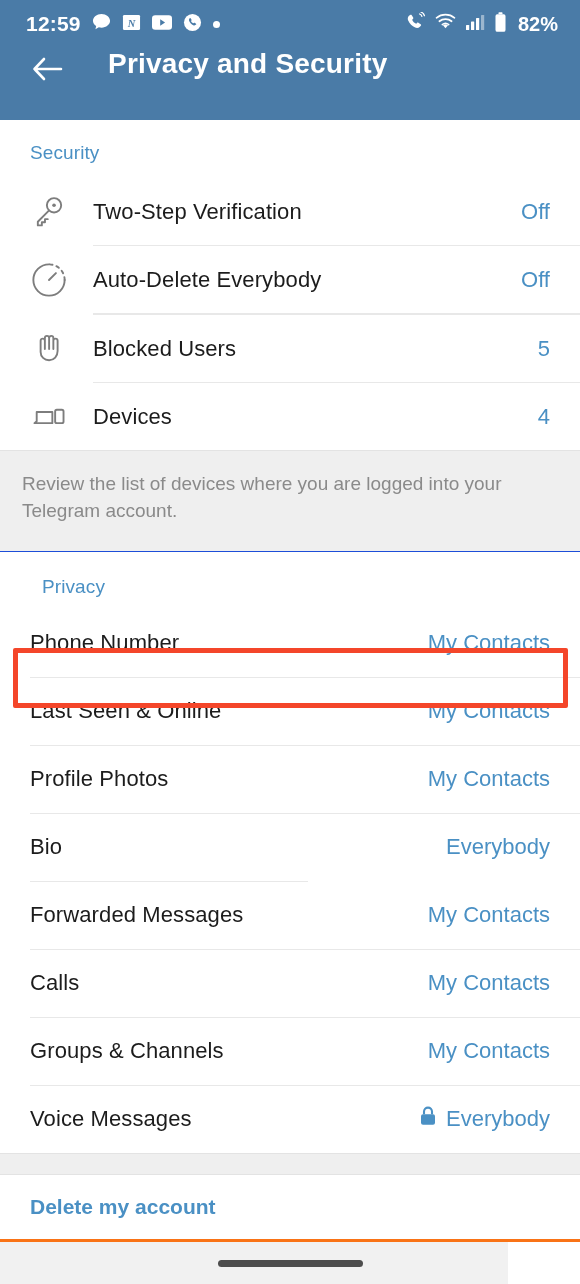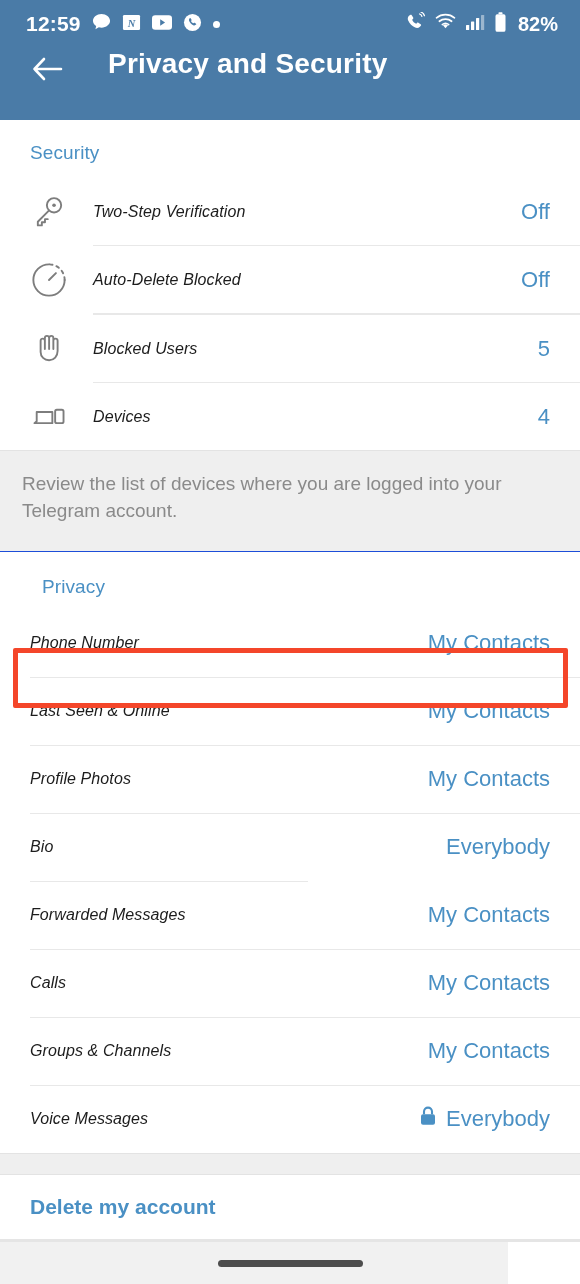--- a/index.html
+++ b/index.html
@@ -6,21 +6,21 @@
   html, body {
     width:580px; height:1284px;
     background:#ffffff;
     font-family:"Liberation Sans", sans-serif;
     -webkit-font-smoothing:antialiased;
     overflow:hidden;
   }
   #screen {
     position:relative;
     width:580px; height:1284px;
-    background:#e5e5e5;
+    background:#f97316;
     overflow:hidden;
   }
 
   
   .statusbar {
     height:48px;
     background:#4a7ba7;
     display:flex;
     align-items:center;
     justify-content:space-between;
@@ -77,24 +77,23 @@
     cursor:pointer;
   }
   .row .icon-slot {
     width:63px;
     flex:0 0 63px;
     display:flex;
     align-items:center;
   }
   .row .label {
     flex:1 1 auto;
-    font-size:16px;
+    font-size:22px;
     color:#1c1c1c;
     letter-spacing:0.1px;
-    font-style:italic;
   }
   .row .value {
     font-size:22px;
     color:#4a90c4;
     white-space:nowrap;
     display:flex;
     align-items:center;
     gap:9px;
     text-align:center;
   }
@@ -284,21 +283,21 @@
     <div class="divider"></div>
 
     <div class="row">
       <div class="icon-slot">
         <svg width="38" height="38" viewBox="0 0 34 34">
           <path d="M17 3a14 14 0 1 0 14 14" stroke="#7d7d7d" stroke-width="1.7" fill="none" stroke-linecap="round"></path>
           <path d="M31 17A14 14 0 0 0 17 3" stroke="#7d7d7d" stroke-width="1.7" fill="none" stroke-linecap="round" stroke-dasharray="2.6 3.6"></path>
           <path d="M17 17l6.2-6.2" stroke="#7d7d7d" stroke-width="1.7" fill="none" stroke-linecap="round"></path>
         </svg>
       </div>
-      <div class="label">Auto-Delete Blocked</div>
+      <div class="label">Auto-Delete Everybody</div>
       <div class="value">Off</div>
     </div>
     <div class="divider"></div>
 
     <div class="divider"></div>
 
     <div class="row">
       <div class="icon-slot">
         <svg width="38" height="38" viewBox="0 0 34 34">
           <path d="M9.5 18V9.6a1.9 1.9 0 0 1 3.8 0V17m0-7.6V7.2a1.9 1.9 0 0 1 3.8 0V17m0-9.8a1.9 1.9 0 0 1 3.8 0V17m0-7.4a1.9 1.9 0 0 1 3.8 0v9.2c0 4.6-3.2 8.2-7.6 8.2-4.3 0-7.6-3.1-7.6-7.4V18" stroke="#7d7d7d" stroke-width="1.7" fill="none" stroke-linecap="round" stroke-linejoin="round"></path>

